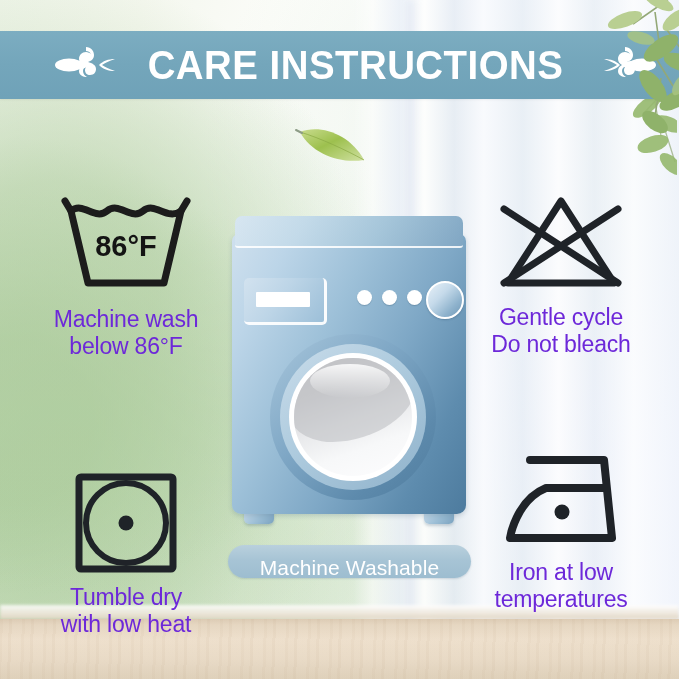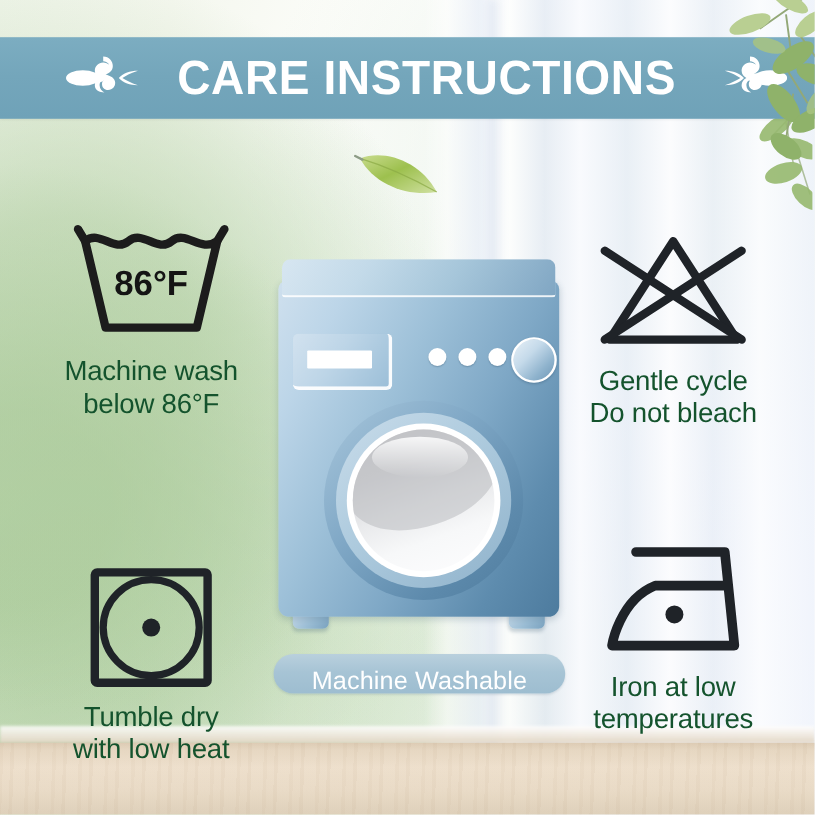--- a/index.html
+++ b/index.html
@@ -82,27 +82,27 @@
     white-space:nowrap;line-height:1;
     transform:scaleX(.96);
   }
   .fleur{width:62px;height:46px;flex:0 0 auto;}
   .fleur svg{display:block;}
 
   
   .cell{position:absolute;display:flex;flex-direction:column;align-items:center;z-index:5;}
   .cell .glyph{height:110px;display:flex;align-items:center;justify-content:center;}
   .cell .caption{
-    margin-top:6px;text-align:center;color:#14532d;
+    margin-top:6px;text-align:center;color:#6d28d9;
     font-size:23px;line-height:1.17;letter-spacing:-.2px;
     font-family:"Liberation Sans","DejaVu Sans",sans-serif;
     white-space:nowrap;
   }
 
-  #cell-wash   {left:22px; top:180px; width:208px;}
+  #cell-wash   {left:22px; top:190px; width:208px;}
   #cell-bleach {left:455px;top:188px; width:212px;}
   #cell-dry    {left:22px; top:468px; width:208px;}
   #cell-iron   {left:455px;top:443px; width:212px;}
 
   .tub-temp{
     font-size:29px;font-weight:bold;fill:#141414;
     font-family:"Liberation Sans","DejaVu Sans",sans-serif;
   }
 
   

